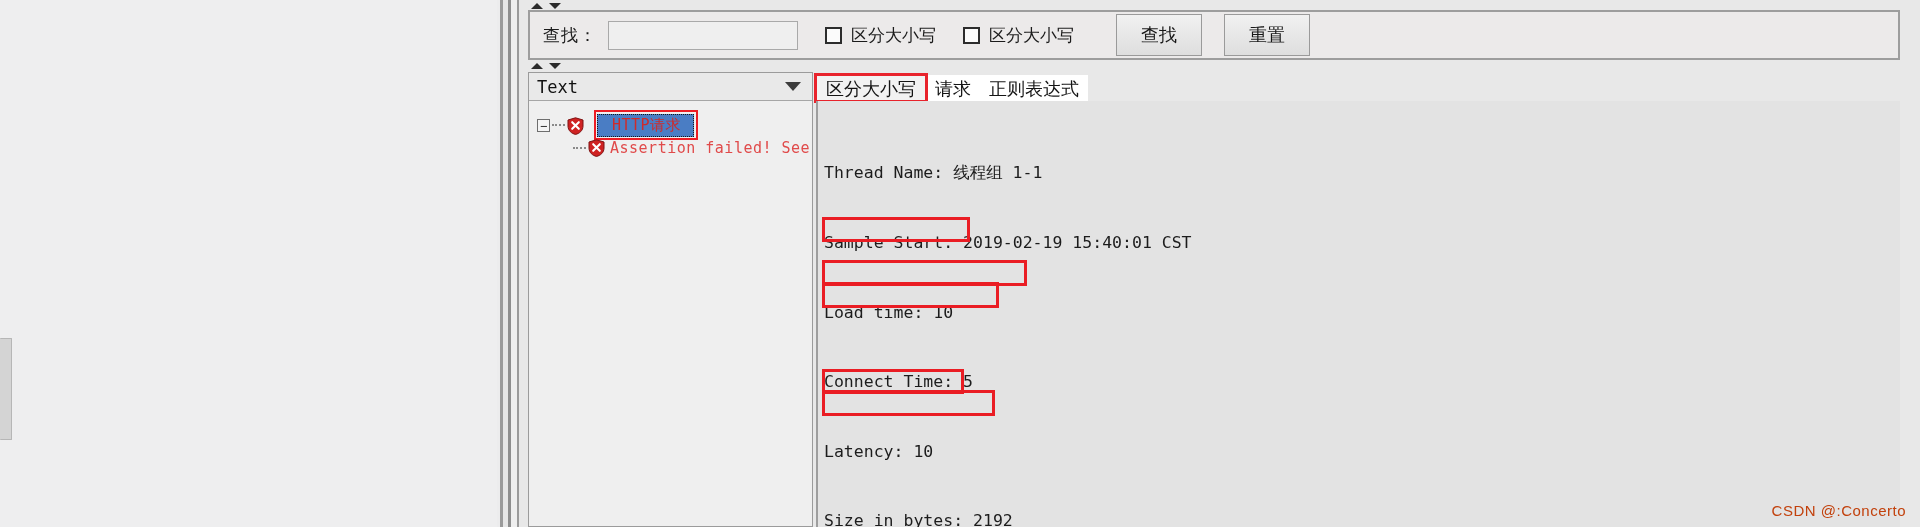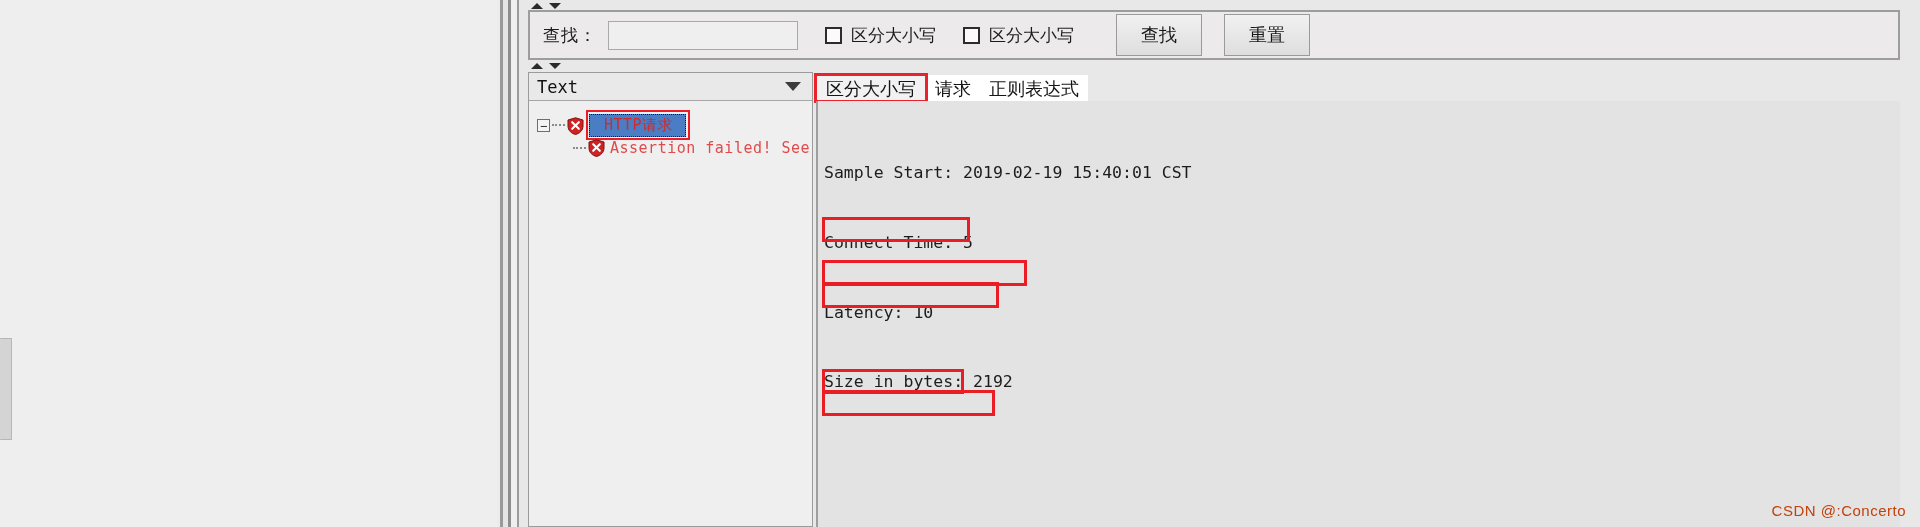--- a/index.html
+++ b/index.html
@@ -125,20 +125,21 @@
   .err-badge{
     width:17px;height:18px;margin-right:5px;flex:0 0 auto;position:relative;
   }
   .err-badge svg{display:block;}
   .node-sel{
     position:relative;display:inline-block;
     background:#4a7dc4;color:#cf2b2b;
     font-family:"DejaVu Sans Mono", monospace;font-size:15px;
     padding:1px 12px 1px 14px;letter-spacing:0.5px;
     border:1px dotted #1a1a1a;
+    margin-left:8px;
   }
   .node-sel .hl-box{
     position:absolute;left:-4px;top:-5px;right:-5px;bottom:-4px;
     border:2px solid #ec1c24;pointer-events:none;
   }
   .node-red{
     color:#e04a4a;font-family:"DejaVu Sans Mono", monospace;font-size:15px;
     letter-spacing:0.5px;
   }
 
@@ -274,21 +275,23 @@
 
       <div class="detail-panel">
         <div class="tabstrip">
           <div class="tab sel">区分大小写</div>
           <div class="tab plain">请求</div>
           <div class="tab plain">正则表达式</div>
         </div>
 
         <div class="detail-body">
           <div class="result-text">
+            <div class="line">Thread Name: 线程组 1-1</div>
             <div class="line">Sample Start: 2019-02-19 15:40:01 CST</div>
+            <div class="line">Load time: 10</div>
             <div class="line">Connect Time: 5</div>
             <div class="line">Latency: 10</div>
             <div class="line">Size in bytes: 2192</div>
             
             
             
             
             
             
             

